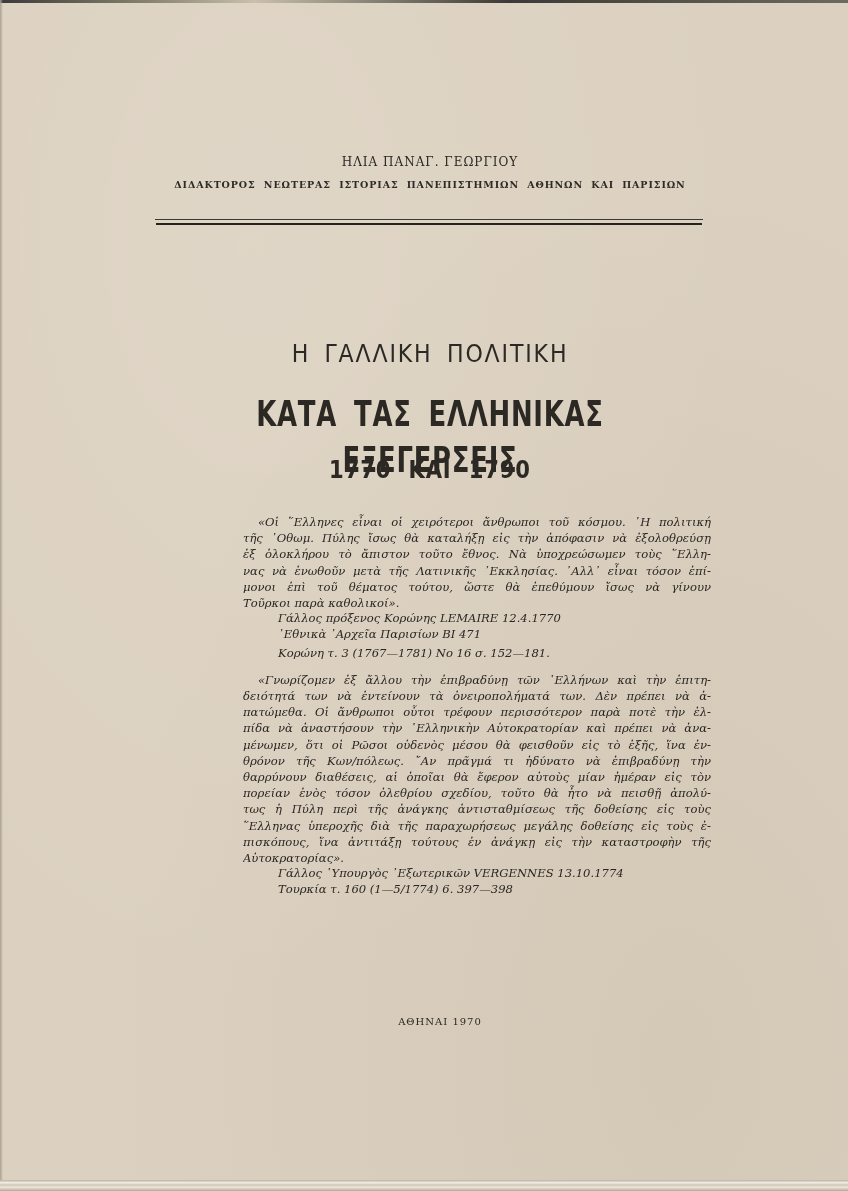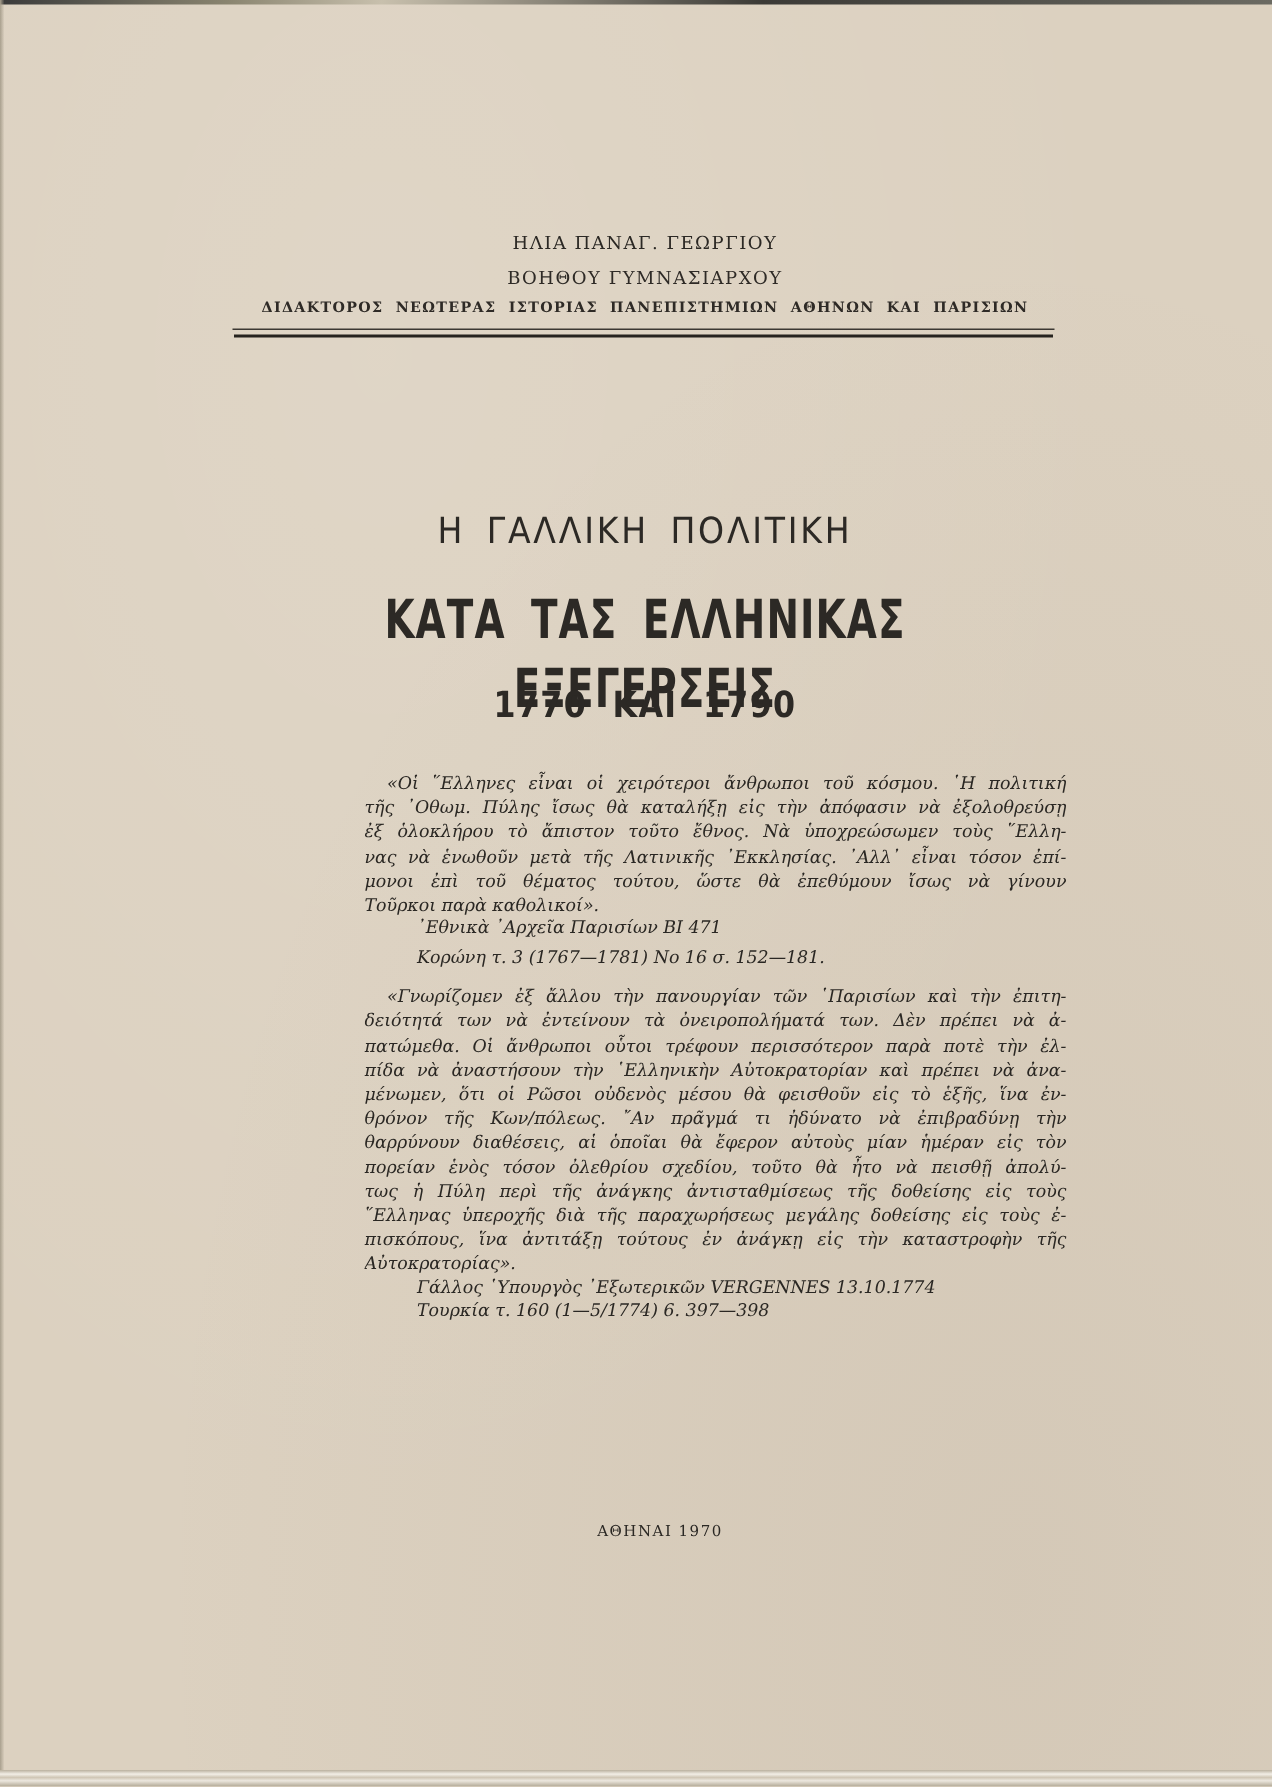--- a/index.html
+++ b/index.html
@@ -134,45 +134,45 @@
 </style>
 </head>
 <body>
 
 <div class="page">
   <div class="top-edge"></div>
   <div class="left-edge"></div>
 
   <div class="header">
     <div class="author">ΗΛΙΑ ΠΑΝΑΓ. ΓΕΩΡΓΙΟΥ</div>
-    <div class="role">ΒΟΗΘΟΥ ΓΥΜΝΑΣΙΑΡΧΟΥ</div>
     <div class="degree">ΔΙΔΑΚΤΟΡΟΣ ΝΕΩΤΕΡΑΣ ΙΣΤΟΡΙΑΣ ΠΑΝΕΠΙΣΤΗΜΙΩΝ ΑΘΗΝΩΝ ΚΑΙ ΠΑΡΙΣΙΩΝ</div>
   </div>
   <div class="rule-thin"></div>
   <div class="rule-thick"></div>
 
   <div class="title-block">
     <div class="title-1">Η ΓΑΛΛΙΚΗ ΠΟΛΙΤΙΚΗ</div>
     <div class="title-2">ΚΑΤΑ ΤΑΣ ΕΛΛΗΝΙΚΑΣ ΕΞΕΓΕΡΣΕΙΣ</div>
     <div class="title-3">1770 ΚΑΙ 1790</div>
   </div>
 
   <div class="quotes">
     <div class="quote-block-1">
       <span class="quote-line first">«Οἱ ῞Ελληνες εἶναι οἱ χειρότεροι ἄνθρωποι τοῦ κόσμου. ῾Η πολιτική</span>
       <span class="quote-line">τῆς ᾽Οθωμ. Πύλης ἴσως θὰ καταλήξῃ εἰς τὴν ἀπόφασιν νὰ ἐξολοθρεύσῃ</span>
       <span class="quote-line">ἐξ ὁλοκλήρου τὸ ἄπιστον τοῦτο ἔθνος. Νὰ ὑποχρεώσωμεν τοὺς ῞Ελλη-</span>
       <span class="quote-line">νας νὰ ἑνωθοῦν μετὰ τῆς Λατινικῆς ᾽Εκκλησίας. ᾽Αλλ᾽ εἶναι τόσον ἐπί-</span>
       <span class="quote-line">μονοι ἐπὶ τοῦ θέματος τούτου, ὥστε θὰ ἐπεθύμουν ἴσως νὰ γίνουν</span>
       <span class="quote-line last">Τοῦρκοι παρὰ καθολικοί».</span>
+      <span class="cite">Γάλλος πρόξενος Κορώνης LEMAIRE 12.4.1770</span>
       <span class="cite">᾽Εθνικὰ ᾽Αρχεῖα Παρισίων BI 471</span>
       <span class="cite gap">Κορώνη τ. 3 (1767—1781) No 16 σ. 152—181.</span>
     </div>
     <div class="quote-block-2">
-      <span class="quote-line first">«Γνωρίζομεν ἐξ ἄλλου τὴν πανουργίαν τῶν ῾Παρισίων καὶ τὴν ἐπιτη-</span>
+      <span class="quote-line first">«Γνωρίζομεν ἐξ ἄλλου τὴν ἐπιβραδύνῃ τῶν ῾Ελλήνων καὶ τὴν ἐπιτη-</span>
       <span class="quote-line">δειότητά των νὰ ἐντείνουν τὰ ὀνειροπολήματά των. Δὲν πρέπει νὰ ἀ-</span>
       <span class="quote-line">πατώμεθα. Οἱ ἄνθρωποι οὗτοι τρέφουν περισσότερον παρὰ ποτὲ τὴν ἐλ-</span>
       <span class="quote-line">πίδα νὰ ἀναστήσουν τὴν ῾Ελληνικὴν Αὐτοκρατορίαν καὶ πρέπει νὰ ἀνα-</span>
       <span class="quote-line">μένωμεν, ὅτι οἱ Ρῶσοι οὐδενὸς μέσου θὰ φεισθοῦν εἰς τὸ ἑξῆς, ἵνα ἐν-</span>
       <span class="quote-line">θρόνον τῆς Κων/πόλεως. ῎Αν πρᾶγμά τι ἠδύνατο νὰ ἐπιβραδύνῃ τὴν</span>
       <span class="quote-line">θαρρύνουν διαθέσεις, αἱ ὁποῖαι θὰ ἔφερον αὐτοὺς μίαν ἡμέραν εἰς τὸν</span>
       <span class="quote-line">πορείαν ἑνὸς τόσον ὀλεθρίου σχεδίου, τοῦτο θὰ ἦτο νὰ πεισθῇ ἀπολύ-</span>
       <span class="quote-line">τως ἡ Πύλη περὶ τῆς ἀνάγκης ἀντισταθμίσεως τῆς δοθείσης εἰς τοὺς</span>
       <span class="quote-line">῞Ελληνας ὑπεροχῆς διὰ τῆς παραχωρήσεως μεγάλης δοθείσης εἰς τοὺς ἐ-</span>
       <span class="quote-line">πισκόπους, ἵνα ἀντιτάξῃ τούτους ἐν ἀνάγκῃ εἰς τὴν καταστροφὴν τῆς</span>

